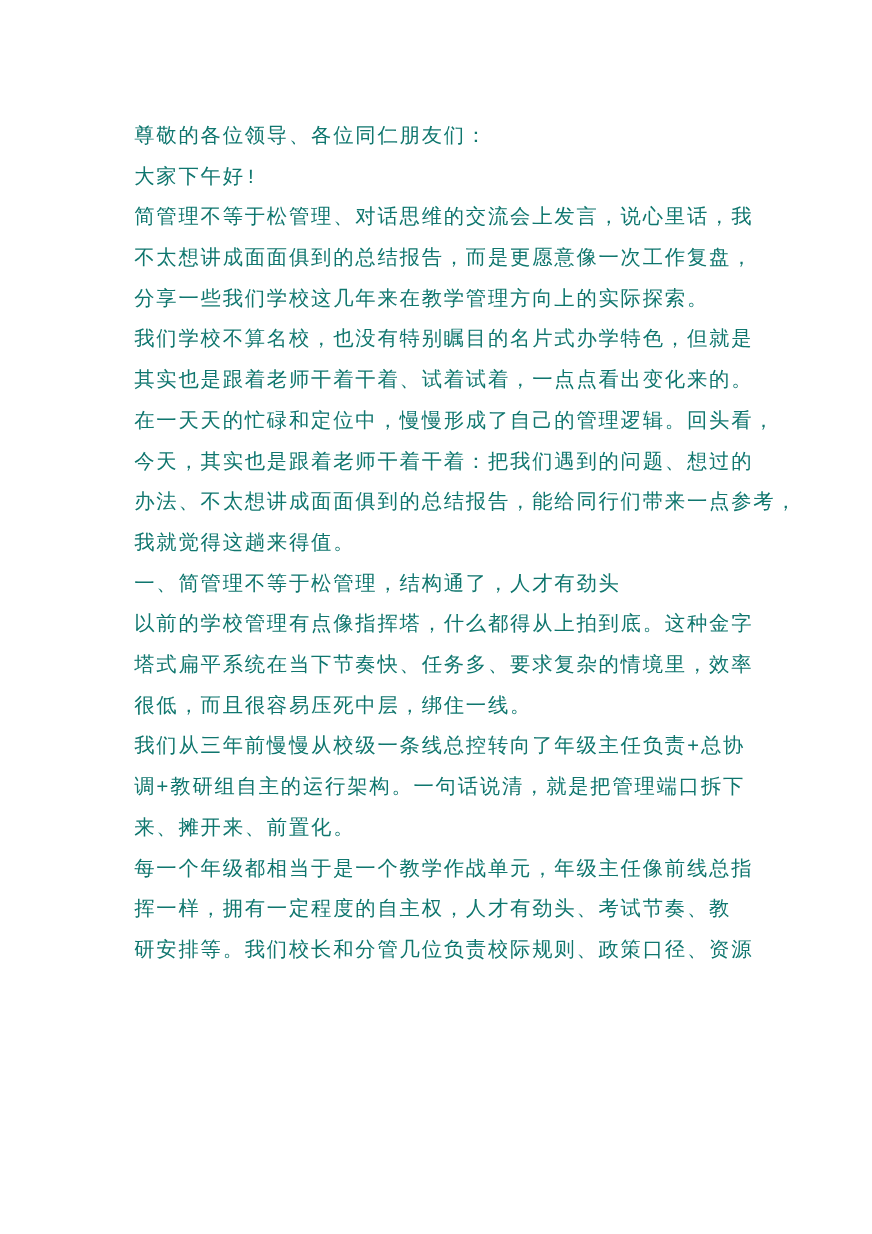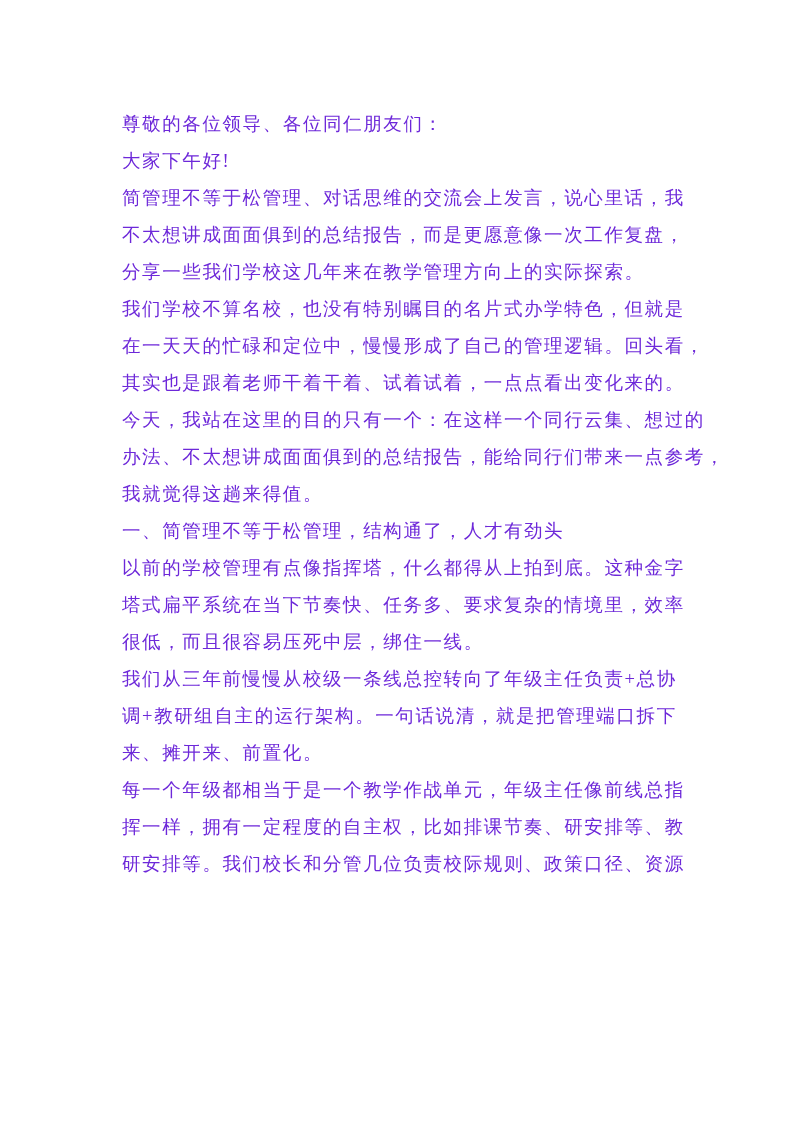--- a/index.html
+++ b/index.html
@@ -1,46 +1,46 @@
 <!DOCTYPE html>
 <html><head>
 <meta charset="utf-8">
 <style>
   html, body { margin:0; padding:0; background:#ffffff; }
   body { width:793px; height:1122px; position:relative; overflow:hidden; }
   .page { position:absolute; left:122px; top:106px; width:552px; }
   .line {
-    font-family: Liberation Serif, serif;
+    font-family: Liberation Mono, monospace;
     font-size: 18.5px;
-    color:#6d28d9;
+    color:#0f766e;
     height:37px;
     line-height:37px;
     white-space:nowrap;
     letter-spacing: 1.6px;
     overflow:visible;
   }
 </style>
 </head>
 <body>
 
 <div class="page">
   <div class="line">尊敬的各位领导、各位同仁朋友们：</div>
   <div class="line">大家下午好!</div>
   <div class="line">简管理不等于松管理、对话思维的交流会上发言，说心里话，我</div>
   <div class="line">不太想讲成面面俱到的总结报告，而是更愿意像一次工作复盘，</div>
   <div class="line">分享一些我们学校这几年来在教学管理方向上的实际探索。</div>
   <div class="line">我们学校不算名校，也没有特别瞩目的名片式办学特色，但就是</div>
+  <div class="line">其实也是跟着老师干着干着、试着试着，一点点看出变化来的。</div>
   <div class="line">在一天天的忙碌和定位中，慢慢形成了自己的管理逻辑。回头看，</div>
-  <div class="line">其实也是跟着老师干着干着、试着试着，一点点看出变化来的。</div>
-  <div class="line">今天，我站在这里的目的只有一个：在这样一个同行云集、想过的</div>
+  <div class="line">今天，其实也是跟着老师干着干着：把我们遇到的问题、想过的</div>
   <div class="line">办法、不太想讲成面面俱到的总结报告，能给同行们带来一点参考，</div>
   <div class="line">我就觉得这趟来得值。</div>
   <div class="line">一、简管理不等于松管理，结构通了，人才有劲头</div>
   <div class="line">以前的学校管理有点像指挥塔，什么都得从上拍到底。这种金字</div>
   <div class="line">塔式扁平系统在当下节奏快、任务多、要求复杂的情境里，效率</div>
   <div class="line">很低，而且很容易压死中层，绑住一线。</div>
   <div class="line">我们从三年前慢慢从校级一条线总控转向了年级主任负责+总协</div>
   <div class="line">调+教研组自主的运行架构。一句话说清，就是把管理端口拆下</div>
   <div class="line">来、摊开来、前置化。</div>
   <div class="line">每一个年级都相当于是一个教学作战单元，年级主任像前线总指</div>
-  <div class="line">挥一样，拥有一定程度的自主权，比如排课节奏、研安排等、教</div>
+  <div class="line">挥一样，拥有一定程度的自主权，人才有劲头、考试节奏、教</div>
   <div class="line">研安排等。我们校长和分管几位负责校际规则、政策口径、资源</div>
 </div>
 
 </body></html>

